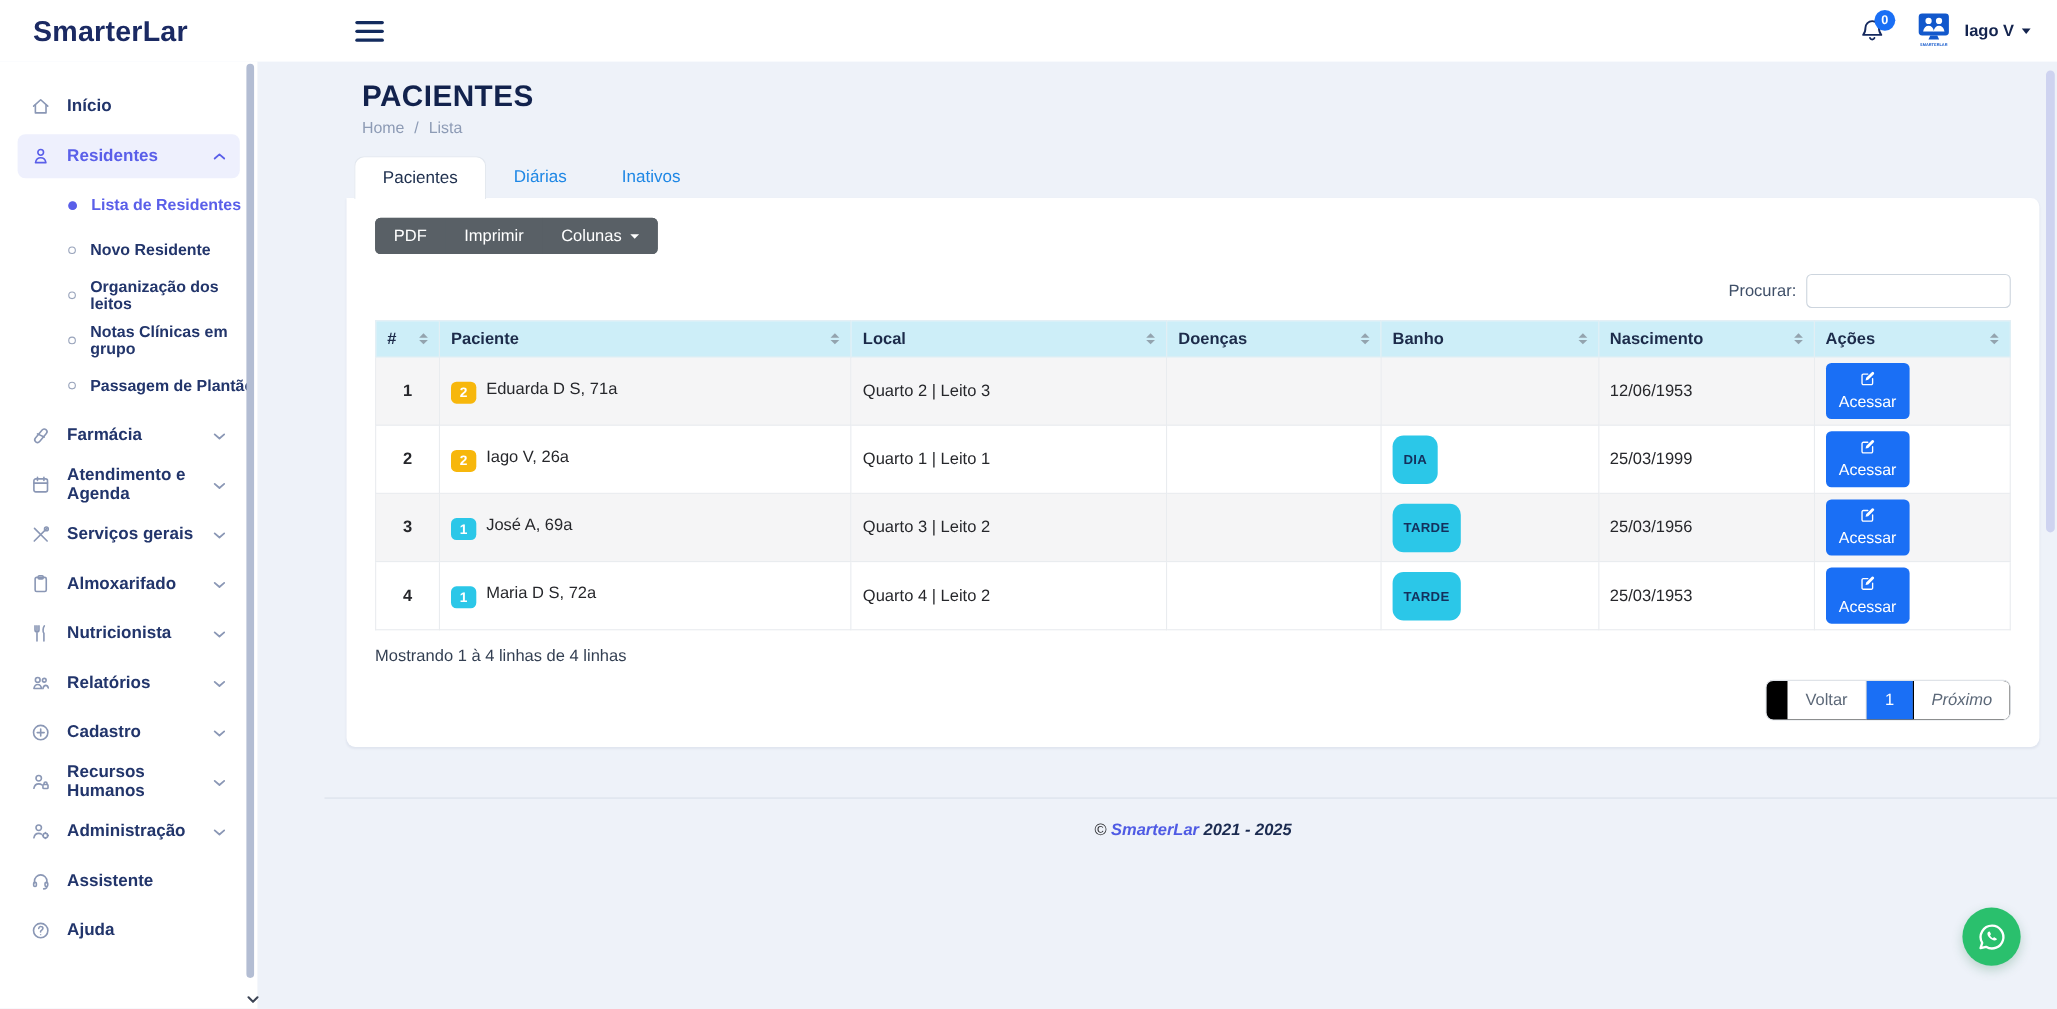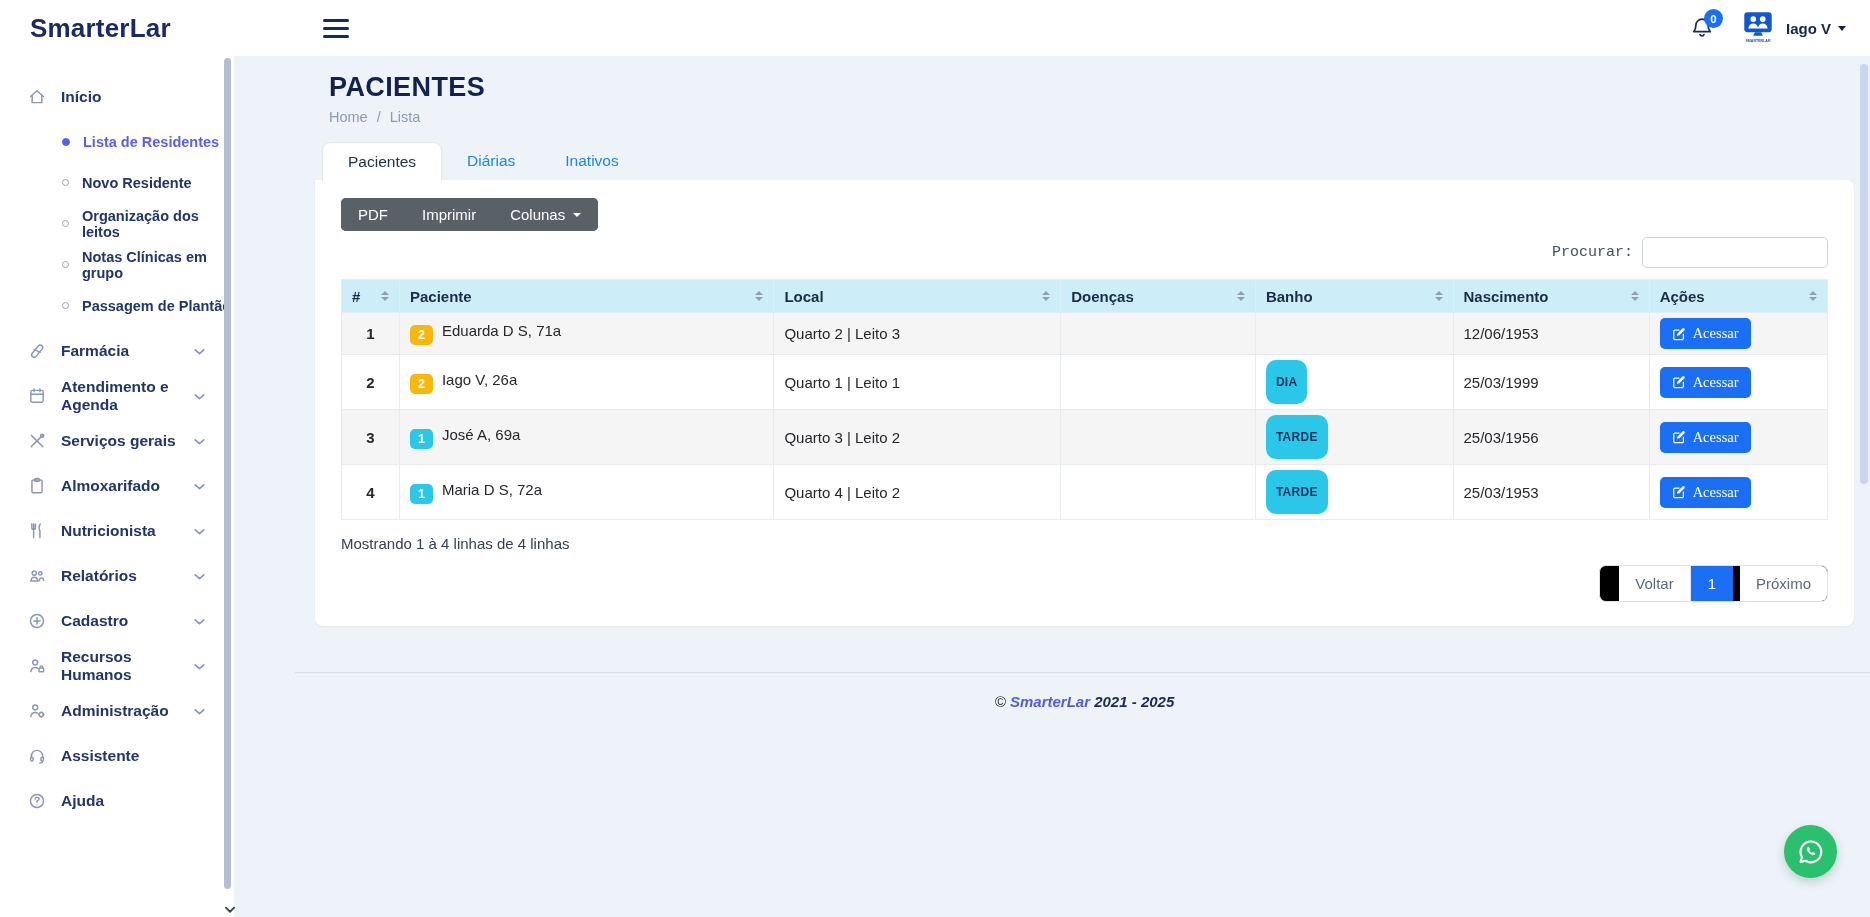--- a/index.html
+++ b/index.html
@@ -83,21 +83,21 @@
     padding: 18px 26px 24px 26px; position: relative; z-index: 1;
   }
   .btn-group { display: inline-flex; background: #596066; border-radius: 5px; overflow: hidden; }
   .btn-dark {
     background: #596066; color: #fff; border: none; font-size: 15px;
     font-family: inherit; padding: 8px 17px; cursor: pointer; display: inline-flex; align-items: center; gap: 8px;
   }
   .caret-down-sm { display: inline-block; width: 0; height: 0;
     border-left: 4px solid transparent; border-right: 4px solid transparent;
     border-top: 4.5px solid #fff; }
-  .search-row { display: flex; justify-content: flex-end; align-items: center; margin-top: 6px; font-family: Liberation Mono, monospace; }
+  .search-row { display: flex; justify-content: flex-end; align-items: center; margin-top: 18px; }
   .search-row label { font-size: 15px; color: #3f4f68; margin-right: 9px; }
   .search-input { width: 186px; height: 31px; border: 1px solid #cdd5de; border-radius: 5px; padding: 0 8px;
     font-family: inherit; font-size: 14px; outline: none; }
 
   table.data { width: 100%; border-collapse: collapse; table-layout: fixed; margin-top: 11px; }
   table.data th {
     background: #cdeef8; padding: 6px 10px; height: 33px;
     font-size: 15px; font-weight: 700; color: #1c2b4a; text-align: left;
     border: 1px solid #e2eef4;
   }
@@ -122,29 +122,29 @@
   .num-badge[data-color="yellow"] { background: #f7b70c; }
   .num-badge[data-color="cyan"] { background: #2bc7e8; }
   .banho-badge {
     display: inline-block; background: #2bc7e8; color: #14305c;
     font-size: 12px; font-weight: 700; letter-spacing: .3px;
     padding: 15px 10px; border-radius: 10px;
   }
   .banho-badge:empty { display: none; }
   .btn-acessar {
     background: #1a6ff5; color: #fff; border: none; border-radius: 5px;
-    padding: 7px 12px; font-size: 14.5px; font-family: Liberation Serif, serif; cursor: pointer;
-    display: inline-flex; align-items: center; gap: 7px;
+    padding: 7px 12px; font-size: 14.5px; font-family: Liberation Sans, sans-serif; cursor: pointer;
+    display: inline-flex; align-items: center; gap: 7px; flex-direction: column;
   }
   .table-info { margin-top: 15px; font-size: 15px; color: #333f52; }
   .pg-row { display: flex; justify-content: flex-end; margin-top: 13px; }
   .pagination { display: inline-flex; border: 1px solid #dfe3e8; border-radius: 7px; overflow: hidden; background: #000000; padding-left: 19px; }
   .page-btn { padding: 9px 16px; font-size: 15px; color: #5c6878; cursor: pointer; background: #fff; }
   .page-btn.prev { border-right: 1px solid #dfe3e8; }
-  .page-btn.next { border-left: 7px solid #000000; }
+  .page-btn.next { border-left: 1px solid #000000; font-style: italic; }
   .page-btn.current { background: #1a6ff5; color: #fff; padding: 9px 17px; }
 
   .footer-divider { border-top: 1px solid #d9dfe9; margin: 46px -16px 0 -20px; }
   .footer { text-align: center; padding: 20px 0; font-size: 15px; color: #26272b; font-style: italic; }
   .footer .brand { color: #4f5be4; font-weight: 700; }
   .footer .years { color: #1b2b50; font-weight: 700; }
 
   
   .whatsapp-fab {
     position: absolute; right: 33px; bottom: 39px; width: 53px; height: 53px;
@@ -196,20 +196,34 @@
   <div class="nav-item">
     <span class="nav-icon">
       <svg viewBox="0 0 16 16" fill="none" stroke="currentColor" stroke-width="1.3" stroke-linecap="round" stroke-linejoin="round">
           <path d="M2.3 7.6 8 2.4l5.7 5.2"></path>
           <path d="M3.7 6.7V13h8.6V6.7"></path>
         </svg>
     </span>
     <span class="nav-label">Início</span>
   </div>
 
+  <div class="nav-item active">
+    <span class="nav-icon">
+      <svg viewBox="0 0 16 16" fill="none" stroke="currentColor" stroke-width="1.3" stroke-linecap="round" stroke-linejoin="round">
+          <circle cx="8" cy="4.9" r="2.3"></circle>
+          <path d="M3.8 13.2c.5-2.6 2-3.9 4.2-3.9s3.7 1.3 4.2 3.9z"></path>
+        </svg>
+    </span>
+    <span class="nav-label">Residentes</span>
+    <span class="chev">
+      <svg width="13" height="13" viewBox="0 0 12 12" fill="none" stroke="currentColor" stroke-width="1.5" stroke-linecap="round" stroke-linejoin="round">
+          <path d="M2 7.5 6 4l4 3.5"></path>
+        </svg>
+    </span>
+  </div>
 
   <div class="sub-item active">
     <span class="bullet filled"></span>
     <span>Lista de Residentes</span>
   </div>
   <div class="sub-item">
     <span class="bullet"></span>
     <span>Novo Residente</span>
   </div>
   <div class="sub-item">

